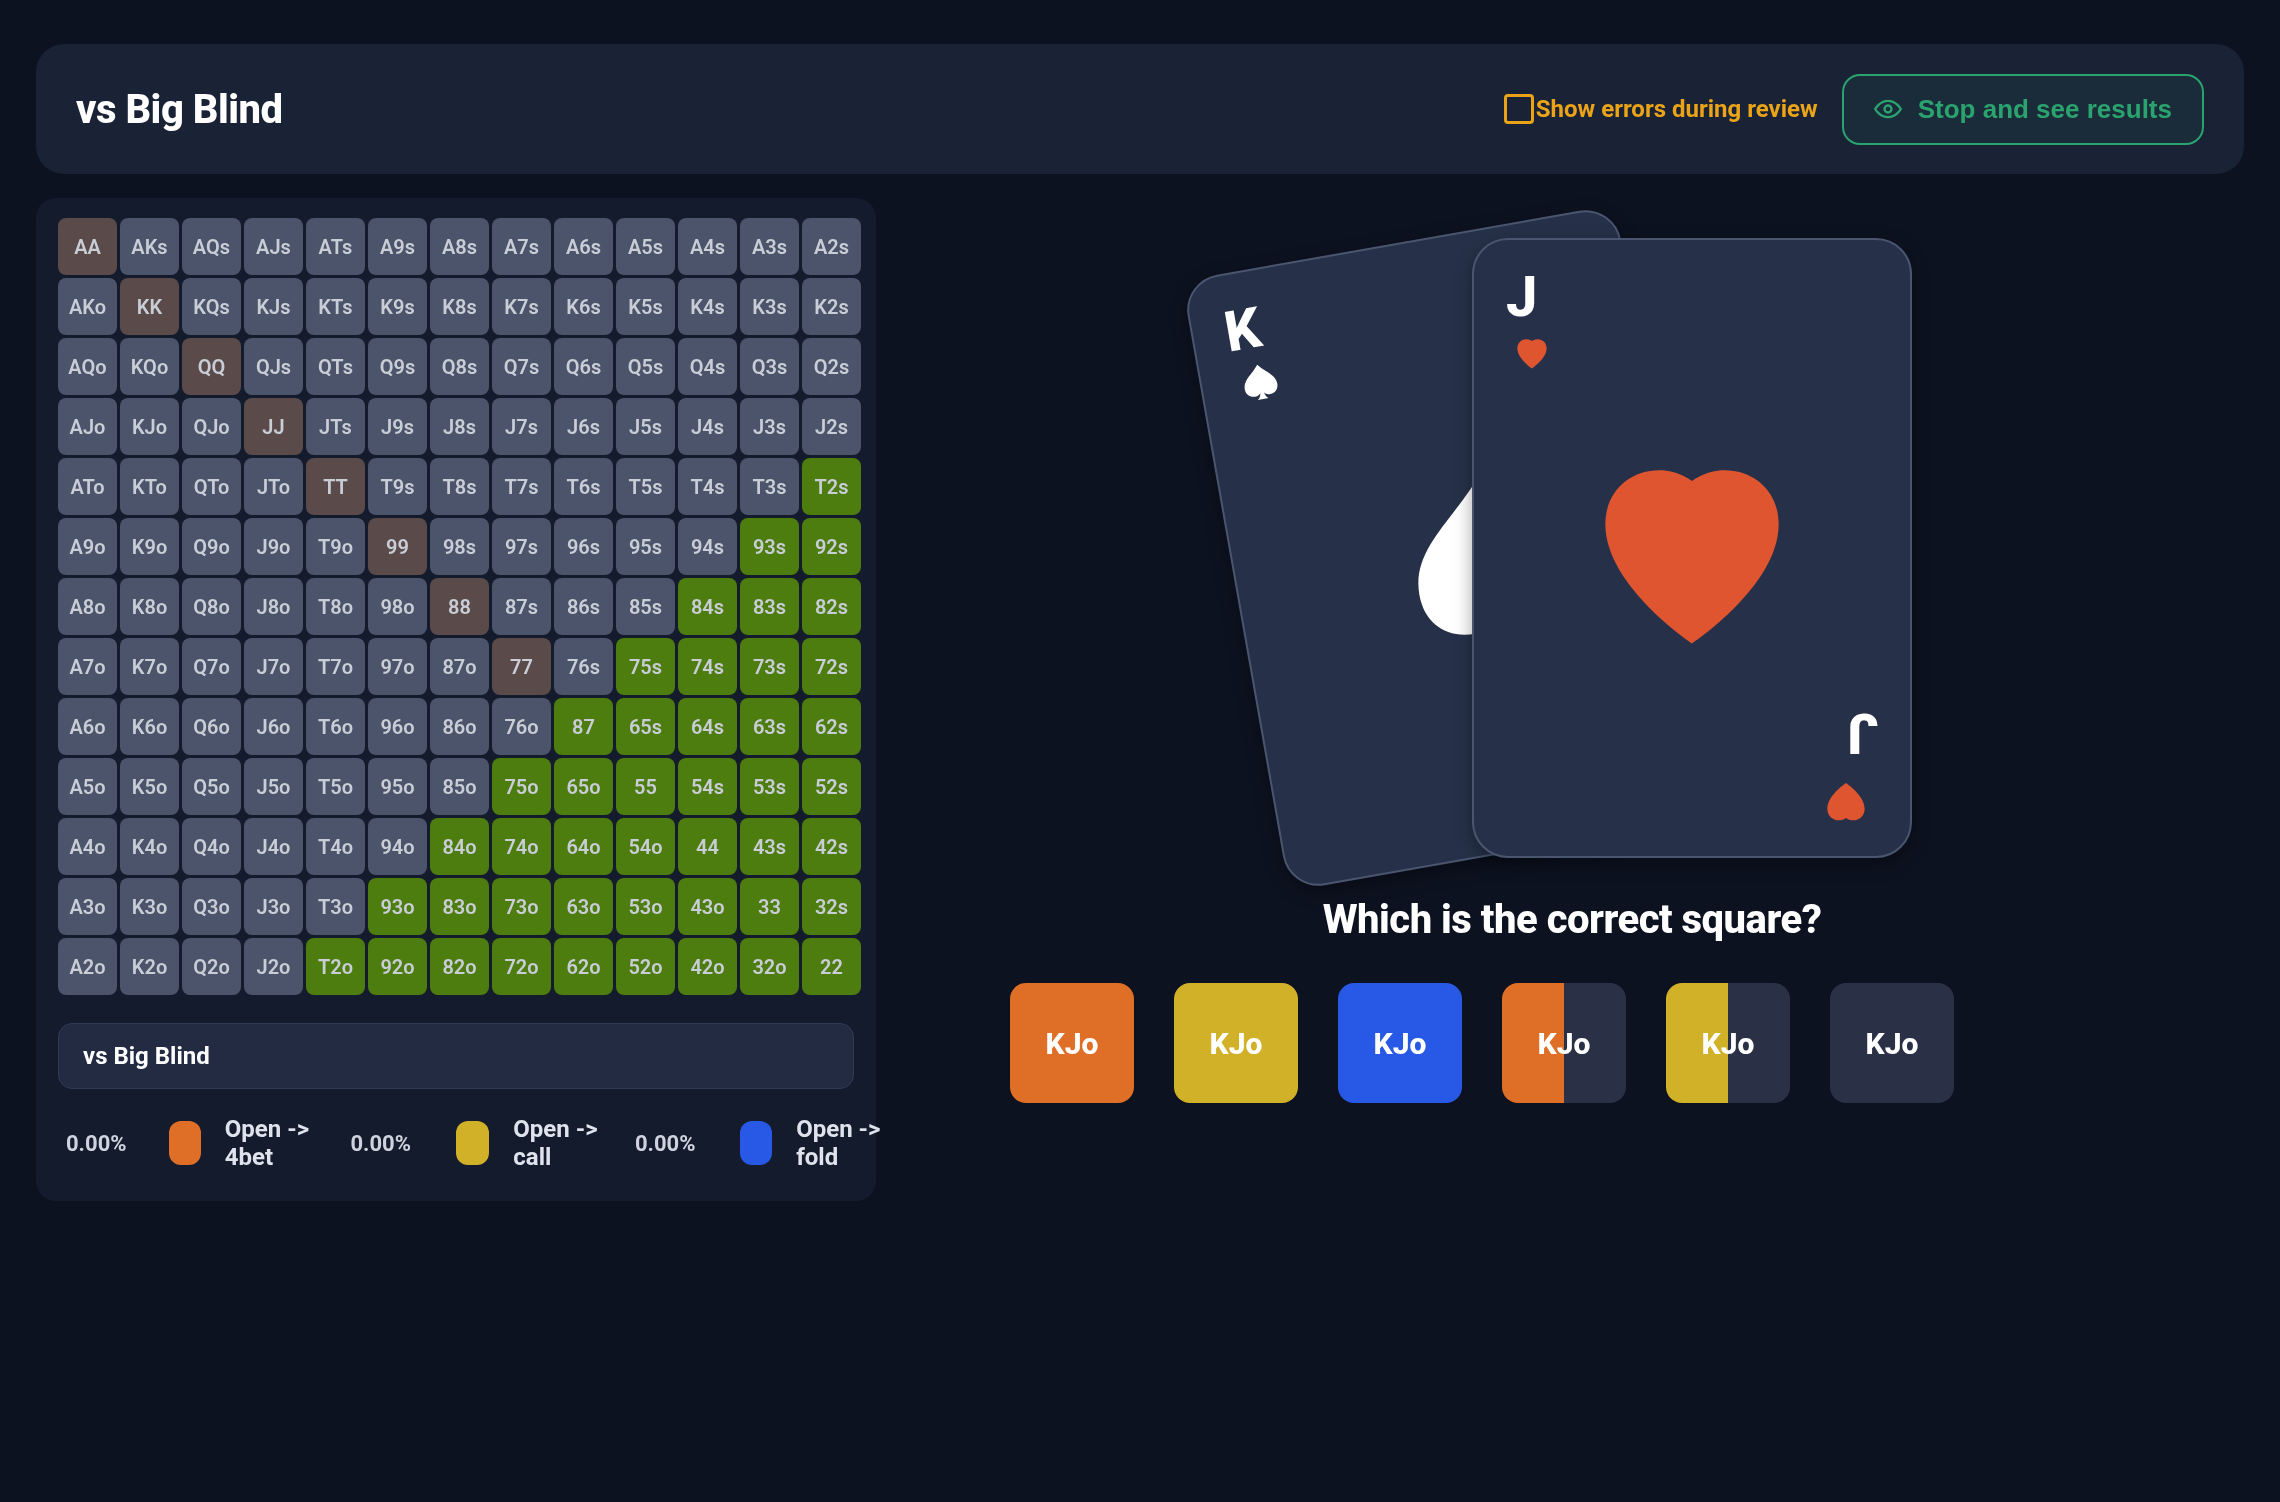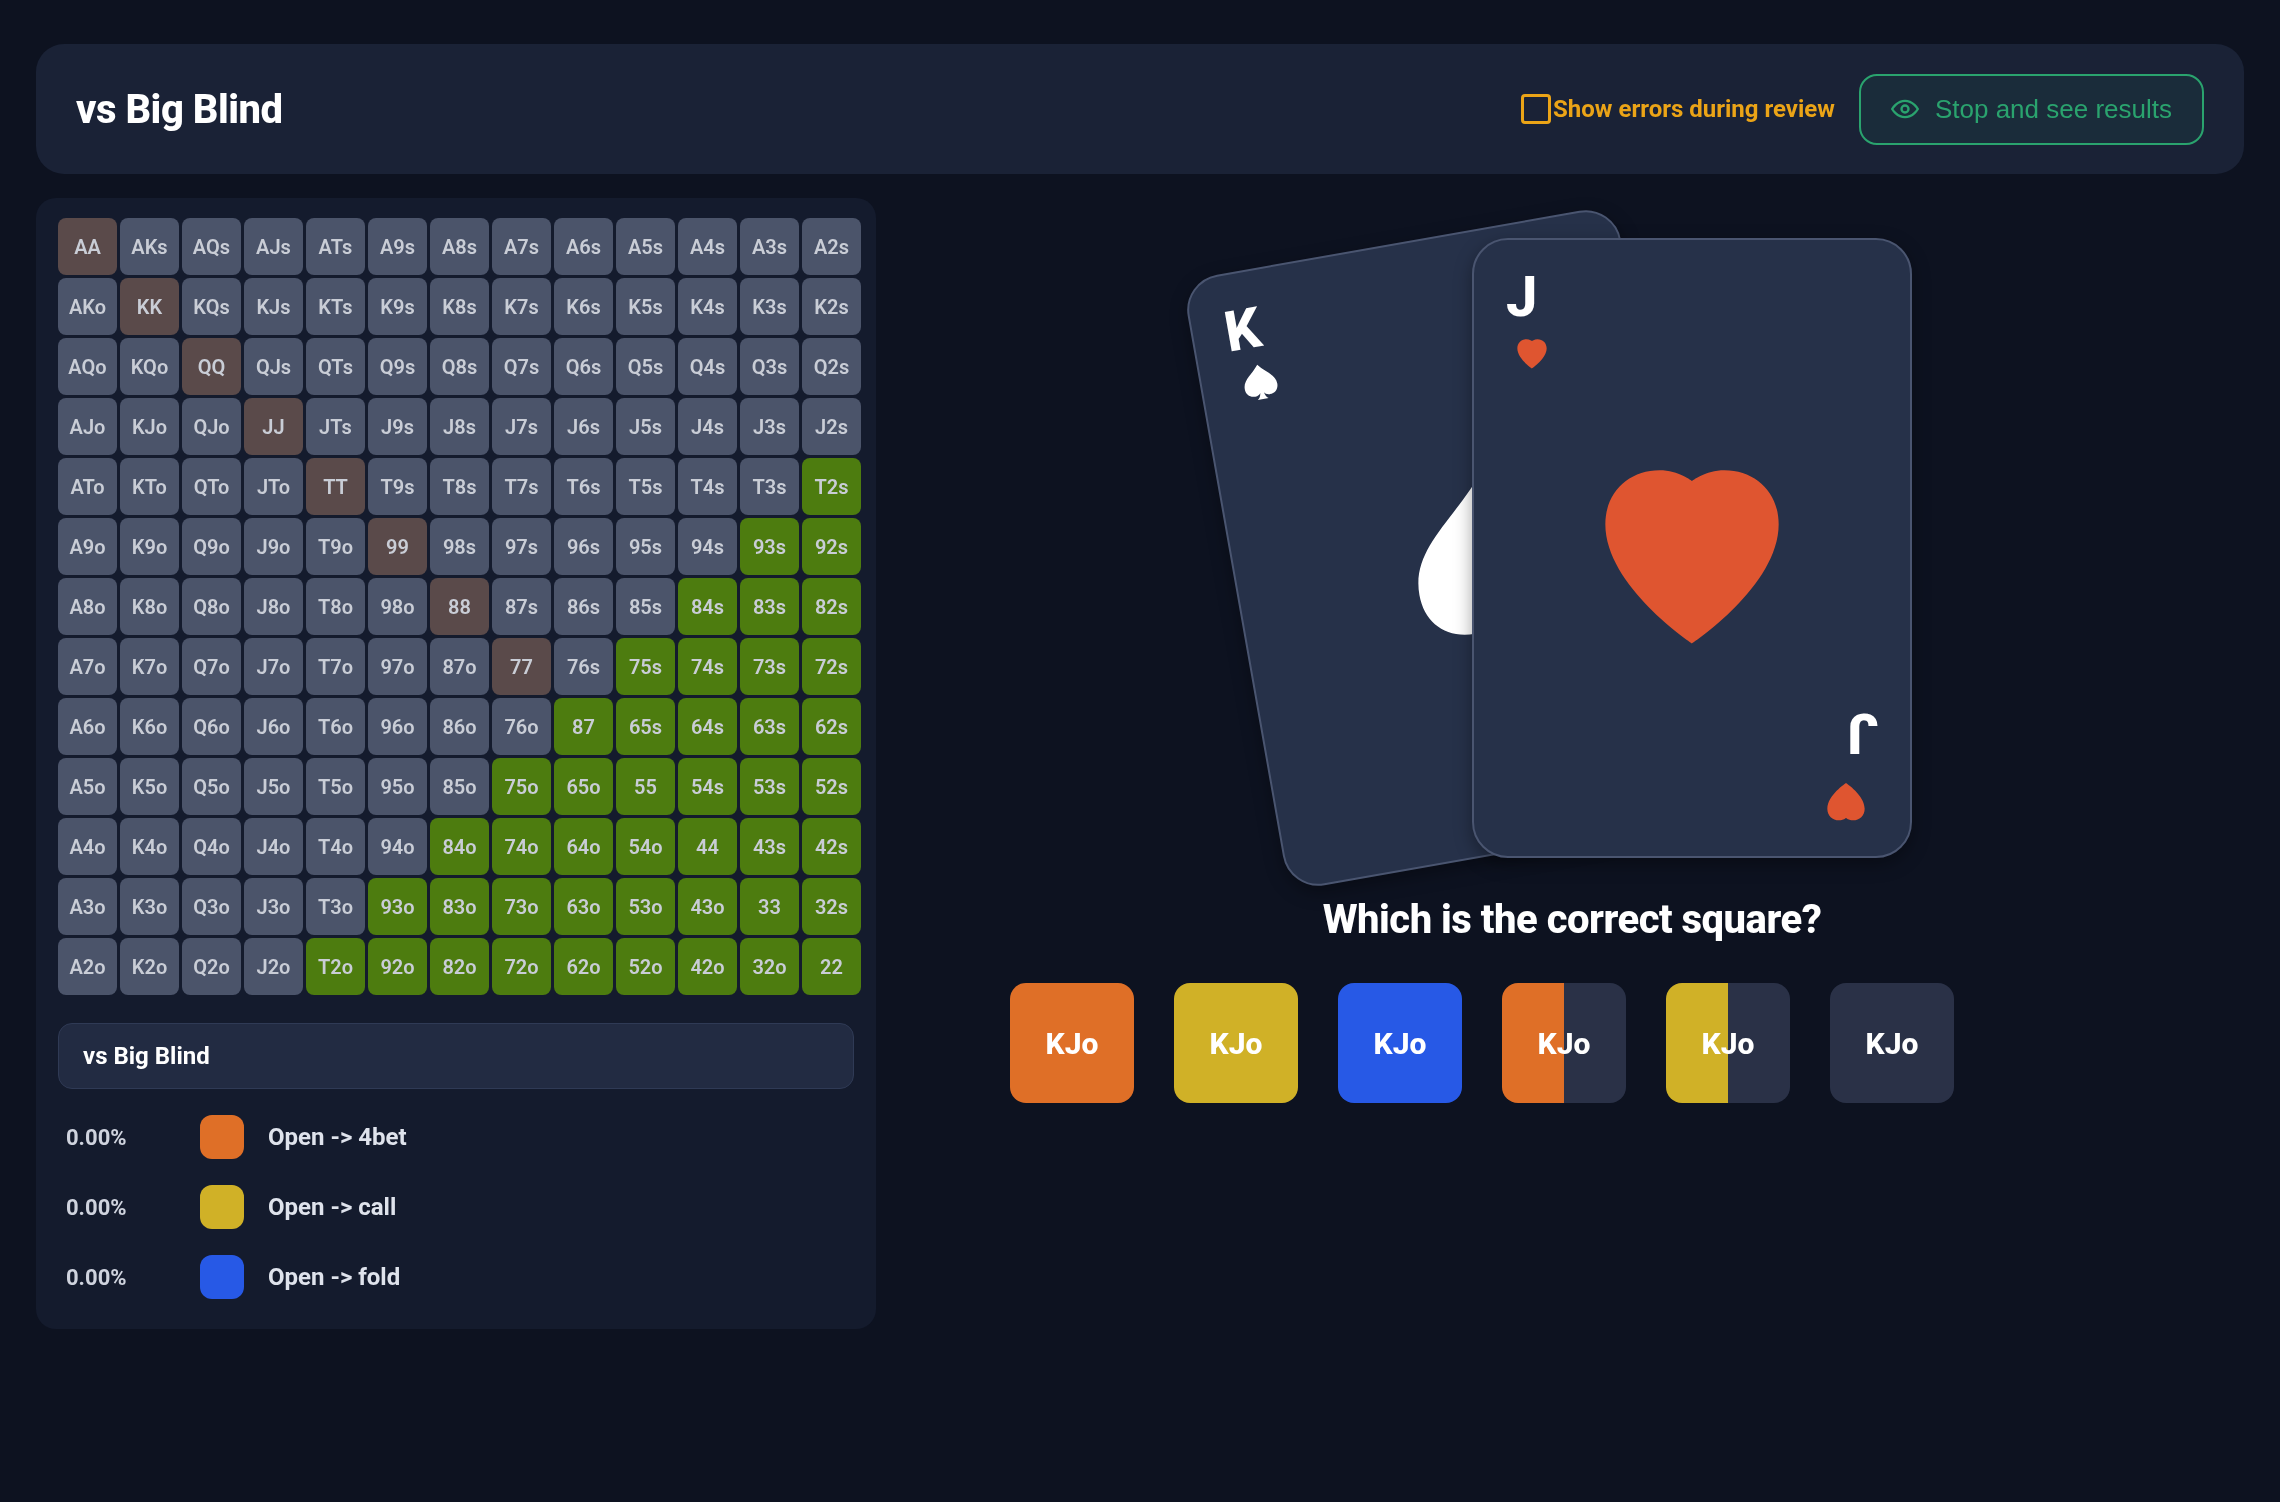--- a/index.html
+++ b/index.html
@@ -56,21 +56,21 @@
   .toggle .box {
     width: 30px; height: 30px; border: 3px solid var(--amber); border-radius: 4px;
   }
   .results-btn {
     display: flex; align-items: center; gap: 16px;
     border: 2px solid var(--green);
     color: var(--green);
     background: rgba(42,163,110,0.08);
     padding: 18px 30px;
     border-radius: 18px;
-    font-size: 26px; font-weight: 400;
+    font-size: 26px; font-weight: 700;
     cursor: pointer;
   }
   .results-btn svg { width: 28px; height: 28px; }
 
   .content {
     display: grid;
     grid-template-columns: 840px 1fr;
     gap: 24px;
     margin-top: 24px;
     align-items: start;
@@ -101,21 +101,21 @@
   .range-title-wrap {
     margin-top: 28px;
     background: #222b42;
     border: 1px solid #2f3a55;
     border-radius: 14px;
     padding: 18px 24px;
   }
   .range-title {
     font-size: 24px; font-weight: 700; color: #fff;
   }
-  .legend { margin-top: 26px; display: flex; flex-direction: column; gap: 26px; padding: 0 8px; }
+  .legend { margin-top: 26px; display: flex; flex-direction: row; gap: 26px; padding: 0 8px; }
   .legend-row { display: flex; align-items: center; gap: 24px; }
   .legend-pct { width: 110px; font-size: 22px; font-weight: 700; color: #cfd3de; }
   .swatch { width: 44px; height: 44px; border-radius: 12px; }
   .legend-label { font-size: 24px; font-weight: 700; color: #dfe3ec; }
 
   .right-panel { padding: 20px 40px 0 40px; }
 
   .cards-wrap {
     position: relative; height: 660px; width: 100%;
     display: flex; align-items: center; justify-content: center;

